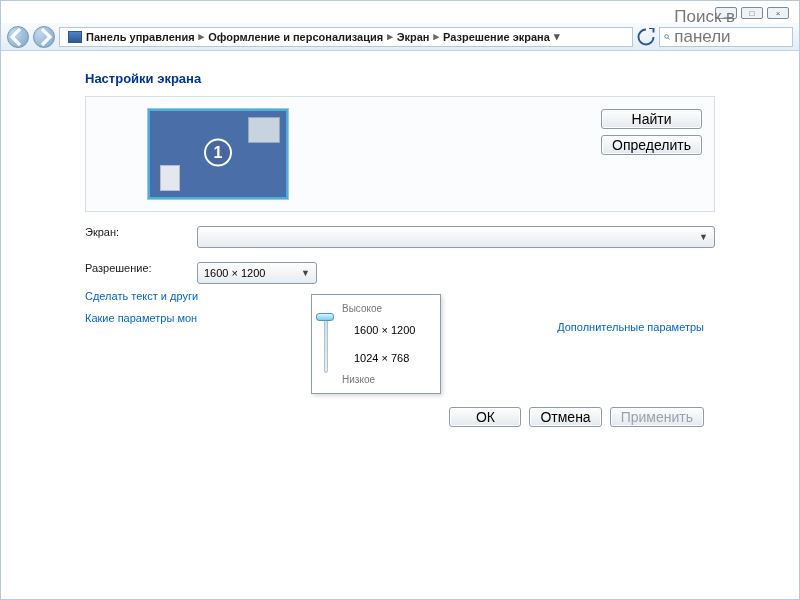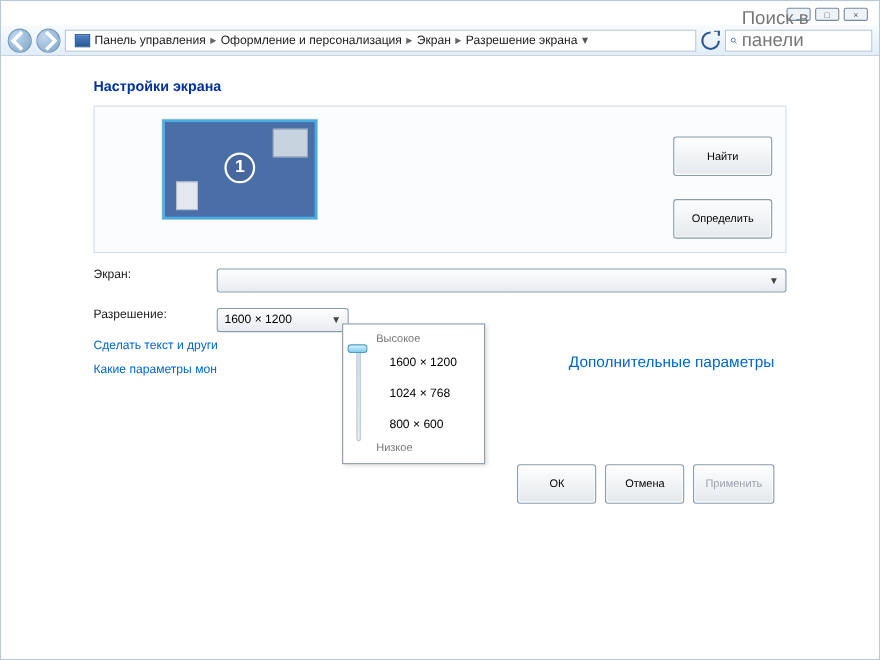--- a/index.html
+++ b/index.html
@@ -3,44 +3,44 @@
 <meta charset="utf-8">
 <style>
   * { box-sizing: border-box; font-family: "Segoe UI", Tahoma, sans-serif; }
   body { margin:0; width:800px; height:600px; background:#eaf0f7; overflow:hidden; font-size:11px; color:#000; }
   .window { position:relative; width:800px; height:600px; background:#fff; border:1px solid #b7c8d8; }
   .titlebar-btns { position:absolute; top:6px; right:10px; display:flex; gap:4px; }
   .tb-btn { width:22px; height:12px; border:1px solid #7a8a9a; background:#eef3f8; font-size:8px; display:flex; align-items:center; justify-content:center; color:#556; border-radius:2px; cursor:default; }
   .toolbar { position:absolute; top:22px; left:0; right:0; height:28px; background:linear-gradient(#f7fbff,#e2edf7); border-bottom:1px solid #c6d4df; display:flex; align-items:center; padding:0 6px; gap:4px; }
   .nav-btn { width:22px; height:22px; border-radius:50%; background:radial-gradient(circle at 30% 30%,#c0d7ee,#7ea5c8); border:1px solid #7397b7; display:flex; align-items:center; justify-content:center; color:#fff; font-size:10px; }
   .crumb-icon { width:14px; height:12px; background:linear-gradient(#4f83c7,#2a5893); border:1px solid #2a5893; margin:0 4px; }
-  .breadcrumb { display:flex; align-items:center; height:20px; background:#fff; border:1px solid #b9c7d4; flex:1; padding:0 4px; font-size:11px; color:#1a1a1a; }
+  .breadcrumb { display:flex; align-items:center; height:20px; background:#fff; border:1px solid #b9c7d4; flex:1; padding:0 4px; font-size:11px; color:#1a1a1a;font-weight:bold; }
   .breadcrumb span.sep { color:#666; margin:0 4px; }
   .breadcrumb .drop { width:14px; text-align:center; color:#555; }
   .refresh { width:18px; height:18px; display:flex; align-items:center; justify-content:center; color:#2a5893; }
   .searchbox { width:134px; height:20px; background:#fff; border:1px solid #b9c7d4; display:flex; align-items:center; padding:0 4px; color:#777; font-size:17px; }
   .searchbox .sicon { margin-right:4px; width:12px; height:12px; }
   .content { position:absolute; top:50px; left:0; right:0; bottom:0; background:#fff; padding:16px 0 0 0; }
   .inner { margin:0 auto; width:630px; }
   h2 { color:#003399; font-weight:bold; font-size:13px; margin:4px 0 10px 0; }
   .preview-area { border:1px solid #d6dee5; background:#fbfcfd; padding:12px; display:flex; align-items:flex-start; gap:40px; }
   .monitor { position:relative; width:140px; height:90px; background:#4a6ea8; border:2px solid #46b0e6; box-shadow:0 0 0 1px #9cc; margin-left:50px;}
   .monitor:after{content:""; position:absolute; right:6px; top:6px; width:30px; height:24px; background:#c7d3df; border:1px solid #9aa8b5;}
   .monitor:before{content:""; position:absolute; left:10px; bottom:6px; width:18px; height:24px; background:#e3e8ee; border:1px solid #b7beca;}
   .mon-num { position:absolute; top:50%; left:50%; transform:translate(-50%,-55%); width:28px; height:28px; border-radius:50%; border:2px solid #fff; color:#fff; font-size:16px; font-weight:bold; display:flex; align-items:center; justify-content:center; background:rgba(0,0,0,0.05);}
   .side-btns { display:flex; flex-direction:column; gap:6px; margin-left:auto; }
-  .win-btn { min-width:90px; height:36px; border:1px solid #8a9bab; background:linear-gradient(#fefefe,#e4e9ee); font-size:10px; padding:0 10px; border-radius:3px; box-shadow:inset 0 0 0 1px #fff; cursor:default;margin-top:15px; }
+  .win-btn { min-width:90px; height:20px; border:1px solid #8a9bab; background:linear-gradient(#fefefe,#e4e9ee); font-size:14px; padding:0 10px; border-radius:3px; box-shadow:inset 0 0 0 1px #fff; cursor:default; }
   .row { display:flex; align-items:flex-start; margin-top:14px; gap:2px; }
   .row label { width:110px; font-size:11px; color:#1a1a1a; }
   .combo { flex:1; height:22px; border:1px solid #8a9bab; background:linear-gradient(#fefefe,#e7ebf0); display:flex; align-items:center; padding:0 6px; font-size:11px; border-radius:3px; }
   .combo .car { margin-left:auto; font-size:9px; color:#444; }
   .combo.small { flex:0 0 120px; }
   .links { margin-top:6px; display:flex; flex-direction:column; gap:10px; }
   .links a { color:#0066cc; text-decoration:none; font-size:11px; }
-  .adv { position:absolute; right:95px; top:270px; color:#0066cc; font-size:14px; text-decoration:none; cursor:pointer; }
+  .adv { position:absolute; right:95px; top:270px; color:#0066cc; font-size:11px; text-decoration:none; cursor:pointer; }
   .dialog-btns { position:absolute; right:95px; top:356px; display:flex; gap:8px; }
   .dialog-btns .win-btn { min-width:72px; }
   .dialog-btns .win-btn.dis { color:#9aa2ab; }
   
   .popup { position:absolute; left:310px; top:243px; width:130px; background:#fff; border:1px solid #8a9bab; box-shadow:2px 2px 4px rgba(0,0,0,0.15); padding:6px 8px 6px 8px; }
   .popup .lbl { font-size:10px; color:#777; margin:2px 0 2px 22px; }
   .popup .opt { font-size:11px; padding:8px 0 8px 34px; position:relative; }
   .popup .track { position:absolute; left:12px; top:20px; bottom:20px; width:4px; background:linear-gradient(#c9dced,#e5edf4); border:1px solid #b3c2cc; border-radius:2px;}
   .popup .thumb { position:absolute; left:4px; top:18px; width:18px; height:8px; background:linear-gradient(#d8f1ff,#7ecdf0); border:1px solid #4a9cc2; border-radius:3px;}
 </style>
@@ -140,18 +140,17 @@
       <button class="win-btn">Отмена</button>
       <button class="win-btn dis">Применить</button>
     </div>
 
     <div class="popup">
       <div class="track"></div>
       <div class="thumb"></div>
       <div class="lbl">Высокое</div>
       <div class="opt">1600 × 1200</div>
       <div class="opt">1024 × 768</div>
-      <div class="opt">800 × 600</div>
       <div class="lbl">Низкое</div>
     </div>
 
   </div>
 </div>
 
 </body></html>

